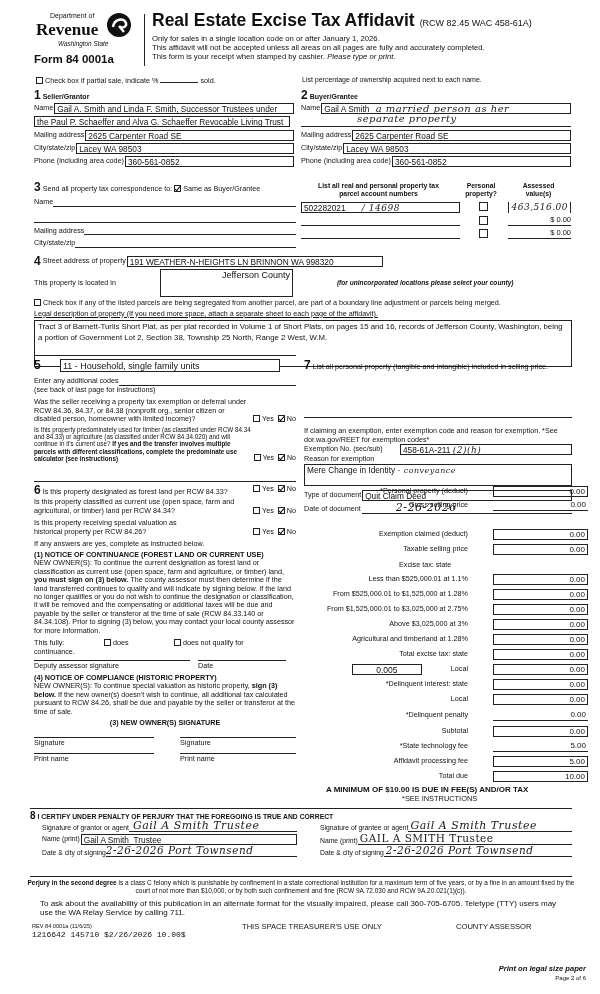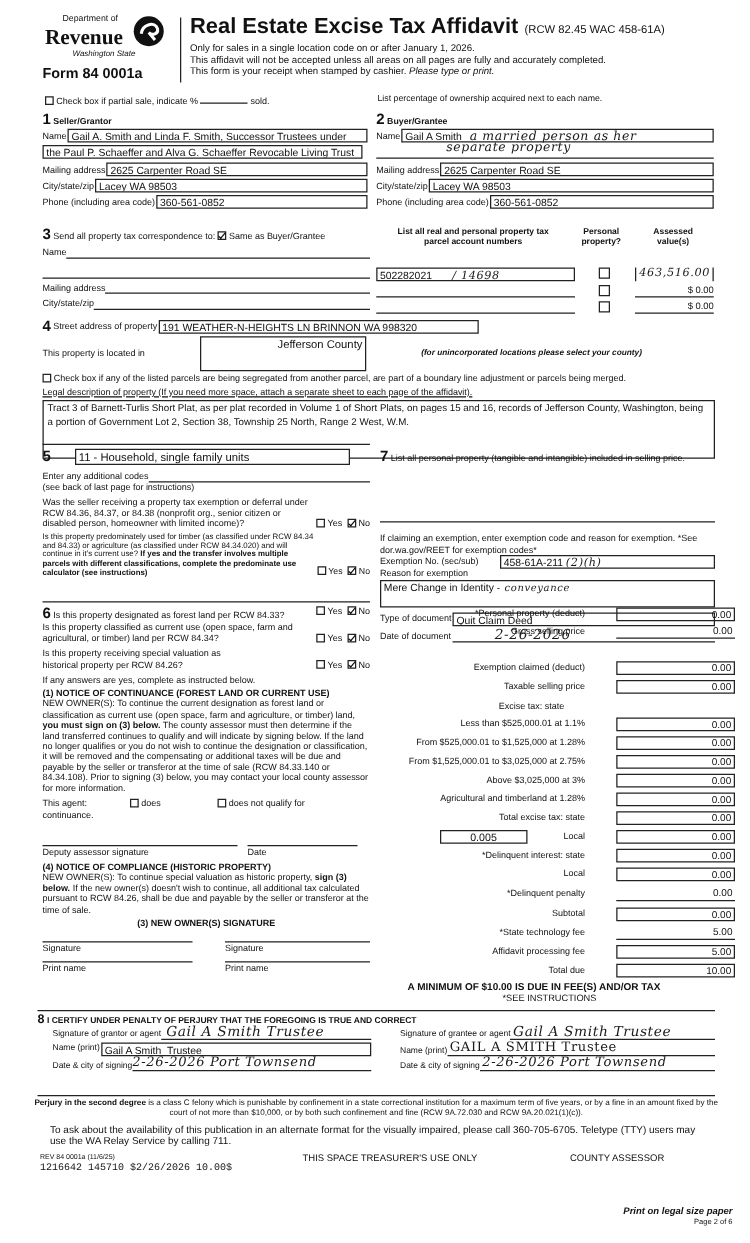--- a/index.html
+++ b/index.html
@@ -120,21 +120,21 @@
     <div class="field" style="flex:1;">360-561-0852</div>
   </div>
 </div>
 
 <div class="abs" style="left:301px;top:182px;width:270px;">
   <div style="display:flex;align-items:flex-end;">
     <div class="b" style="width:155px;text-align:center;font-size:6.8px;padding:0 8px;">List all real and personal property tax parcel account numbers</div>
     <div class="b" style="width:50px;text-align:center;font-size:6.8px;padding:0 6px;">Personal property?</div>
     <div class="b" style="width:65px;text-align:center;font-size:6.8px;padding:0 8px;">Assessed value(s)</div>
   </div>
-  <div style="display:flex;align-items:center;margin-top:15px;height:12px;">
+  <div style="display:flex;align-items:center;margin-top:3px;height:12px;">
     <div class="field" style="width:159px;">
       <span>502282021</span>
       <span class="hw" style="margin-left:14px;font-size:9px;">/ 14698</span>
     </div>
     <div style="width:48px;text-align:center;"><span class="cb" style="width:9px;height:9px;"></span></div>
     <div class="hw" style="width:63px;border:1px solid #222;border-width:0 1px;text-align:right;font-size:9px;line-height:11px;padding-right:2px;">463,516.00</div>
   </div>
   <div style="display:flex;align-items:flex-end;margin-top:1px;height:12px;">
     <div class="line" style="width:159px;height:10px;"></div>
     <div style="width:48px;text-align:center;"><span class="cb" style="width:9px;height:9px;"></span></div>
@@ -222,26 +222,26 @@
     </span>
   </div>
   <div style="margin-top:4px;">If any answers are yes, complete as instructed below.</div>
   <div class="b" style="margin-top:2px;">(1) NOTICE OF CONTINUANCE (FOREST LAND OR CURRENT USE)</div>
   <div>
     <span>NEW OWNER(S): To continue the current designation as forest land or classification as current use (open space, farm and agriculture, or timber) land,</span>
     <span class="b">you must sign on (3) below.</span>
     <span>The county assessor must then determine if the land transferred continues to qualify and will indicate by signing below. If the land no longer qualifies or you do not wish to continue the designation or classification, it will be removed and the compensating or additional taxes will be due and payable by the seller or transferor at the time of sale (RCW 84.33.140 or 84.34.108). Prior to signing (3) below, you may contact your local county assessor for more information.</span>
   </div>
   <div style="display:flex;margin-top:4px;">
-    <span style="width:70px;">This agent:</span>
+    <span style="width:70px;">This fully:</span>
     <span style="width:70px;"><span class="cb"></span><span>does</span></span>
     <span><span class="cb"></span><span>does not qualify for</span></span>
   </div>
   <div>continuance.</div>
-  <div style="display:flex;margin-top:20px;">
+  <div style="display:flex;margin-top:4px;">
     <div style="width:156px;border-top:1px solid #222;padding-top:1px;margin-right:8px;"><span>Deputy assessor signature</span></div>
     <div style="width:88px;border-top:1px solid #222;padding-top:1px;"><span>Date</span></div>
   </div>
   <div class="b" style="margin-top:3px;">(4) NOTICE OF COMPLIANCE (HISTORIC PROPERTY)</div>
   <div>
     <span>NEW OWNER(S): To continue special valuation as historic property,</span>
     <span class="b">sign (3) below.</span>
     <span>If the new owner(s) doesn't wish to continue, all additional tax calculated pursuant to RCW 84.26, shall be due and payable by the seller or transferor at the time of sale.</span>
   </div>
   <div class="b" style="text-align:center;margin-top:3px;">(3) NEW OWNER(S) SIGNATURE</div>

